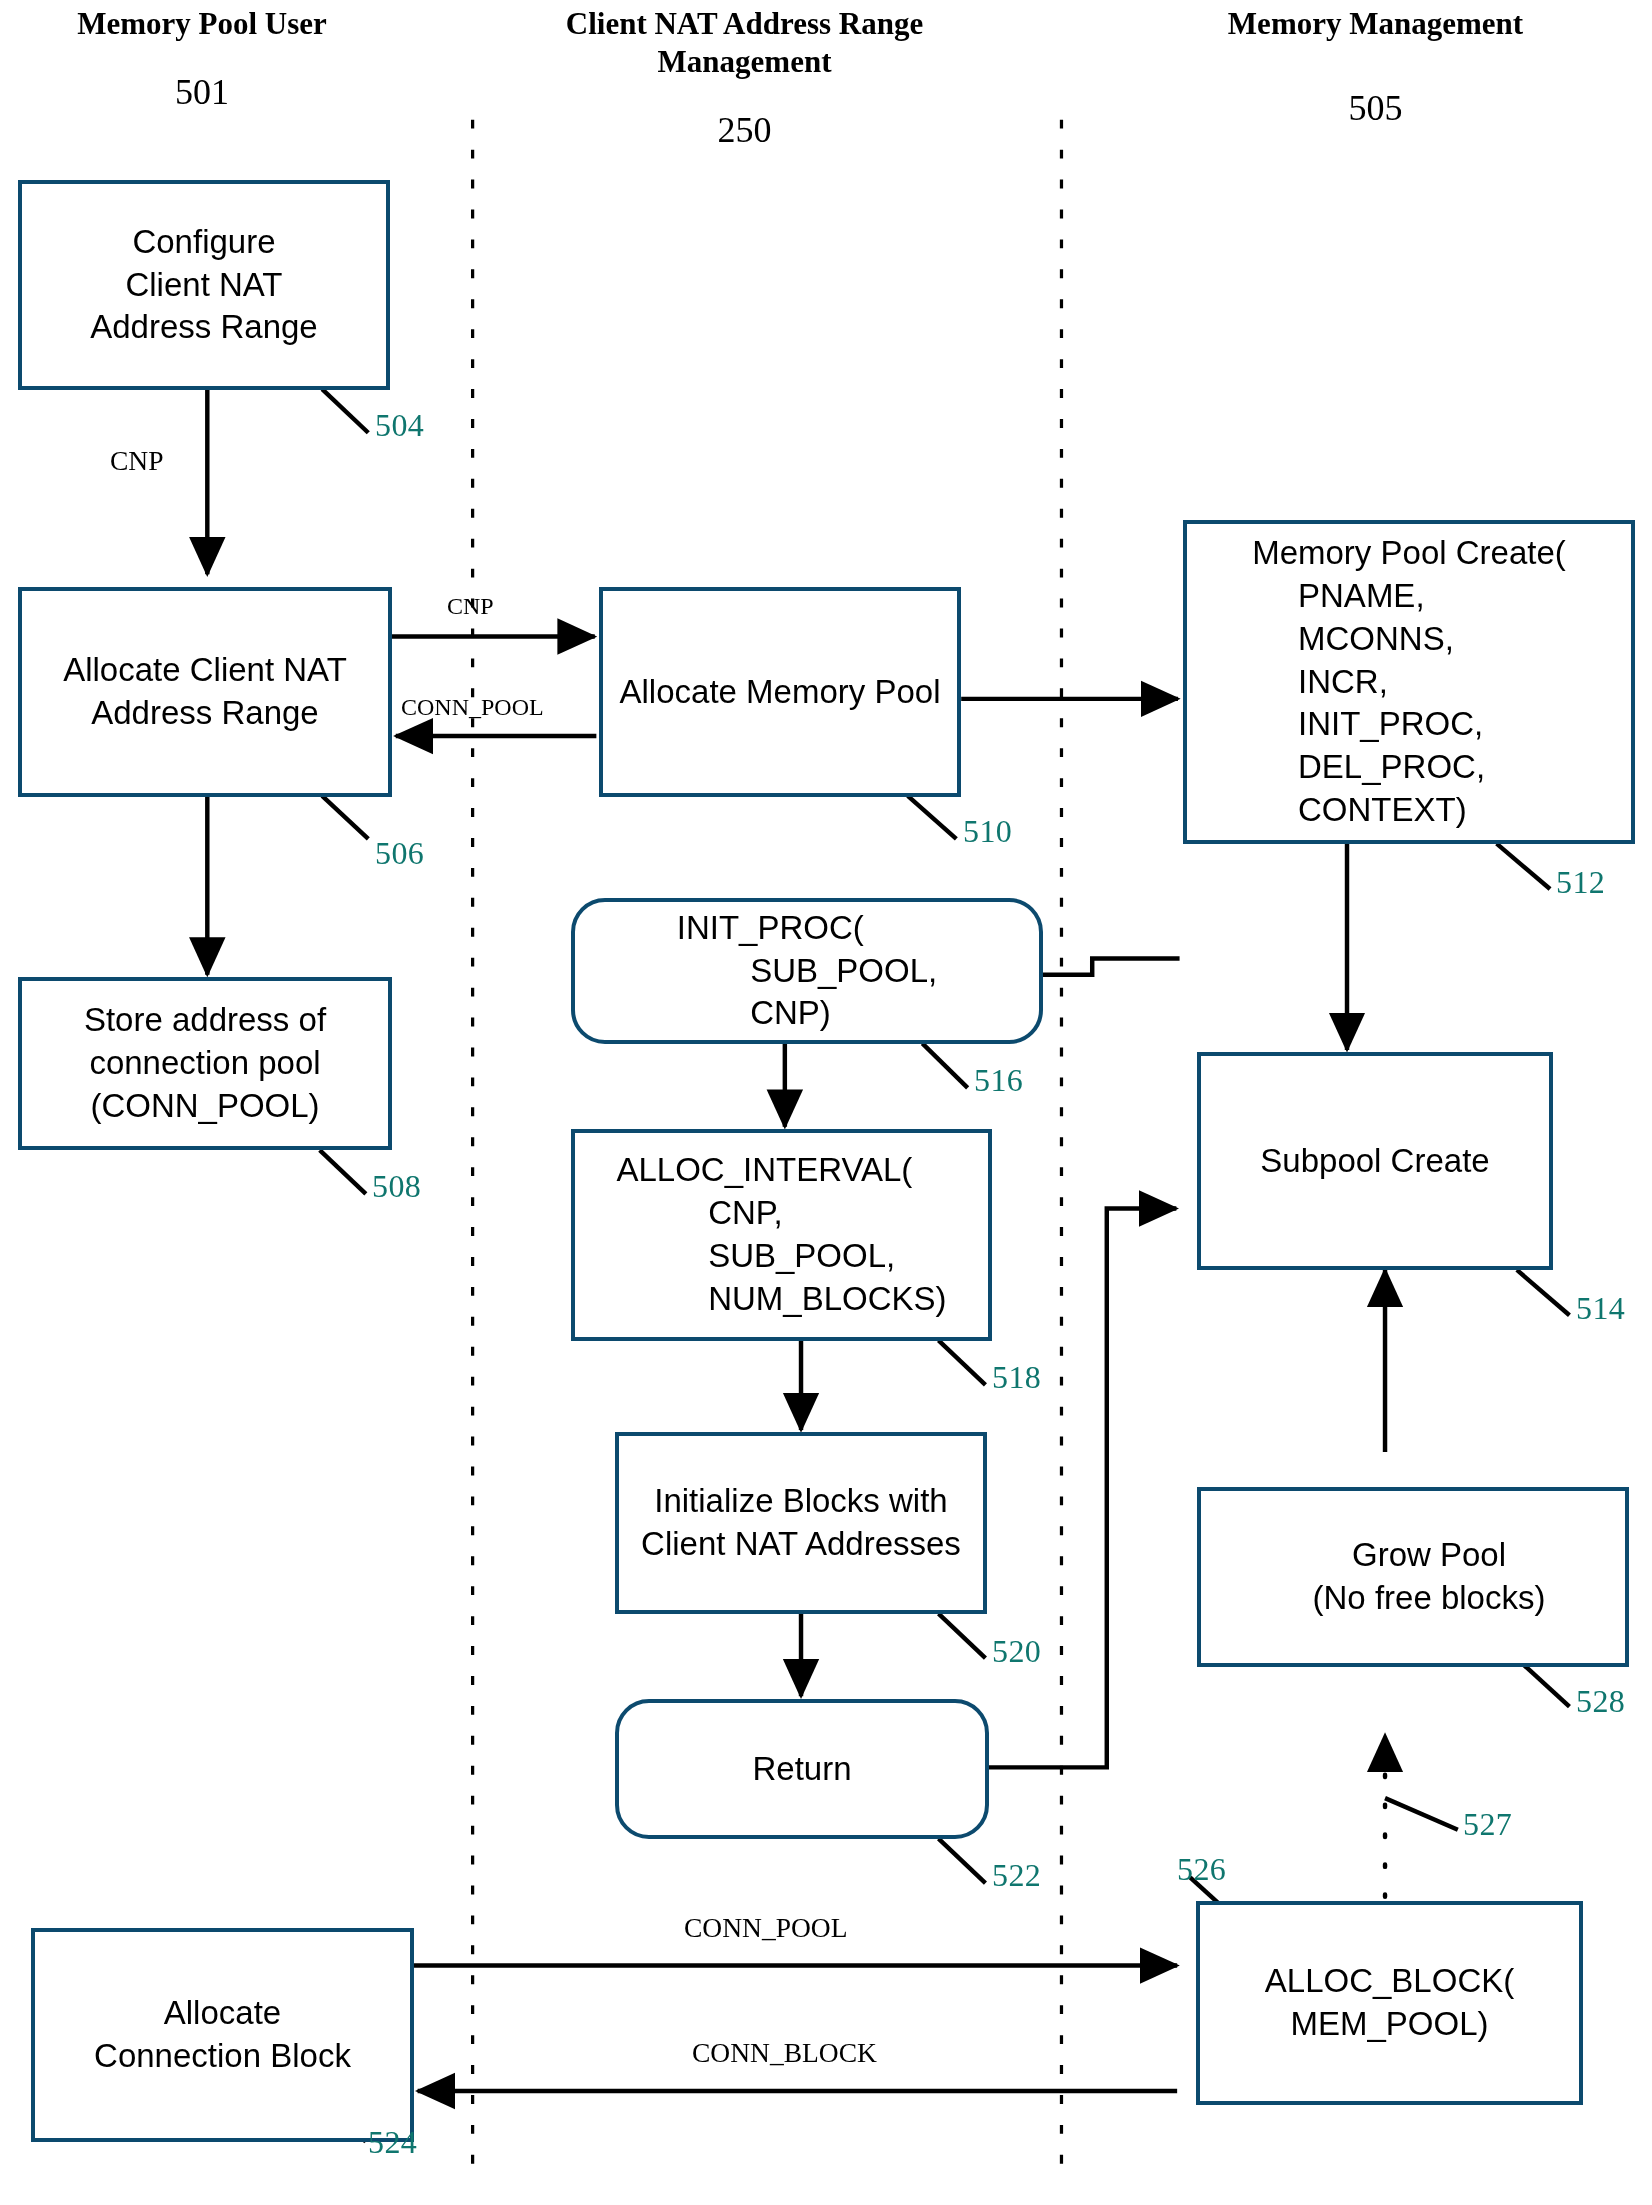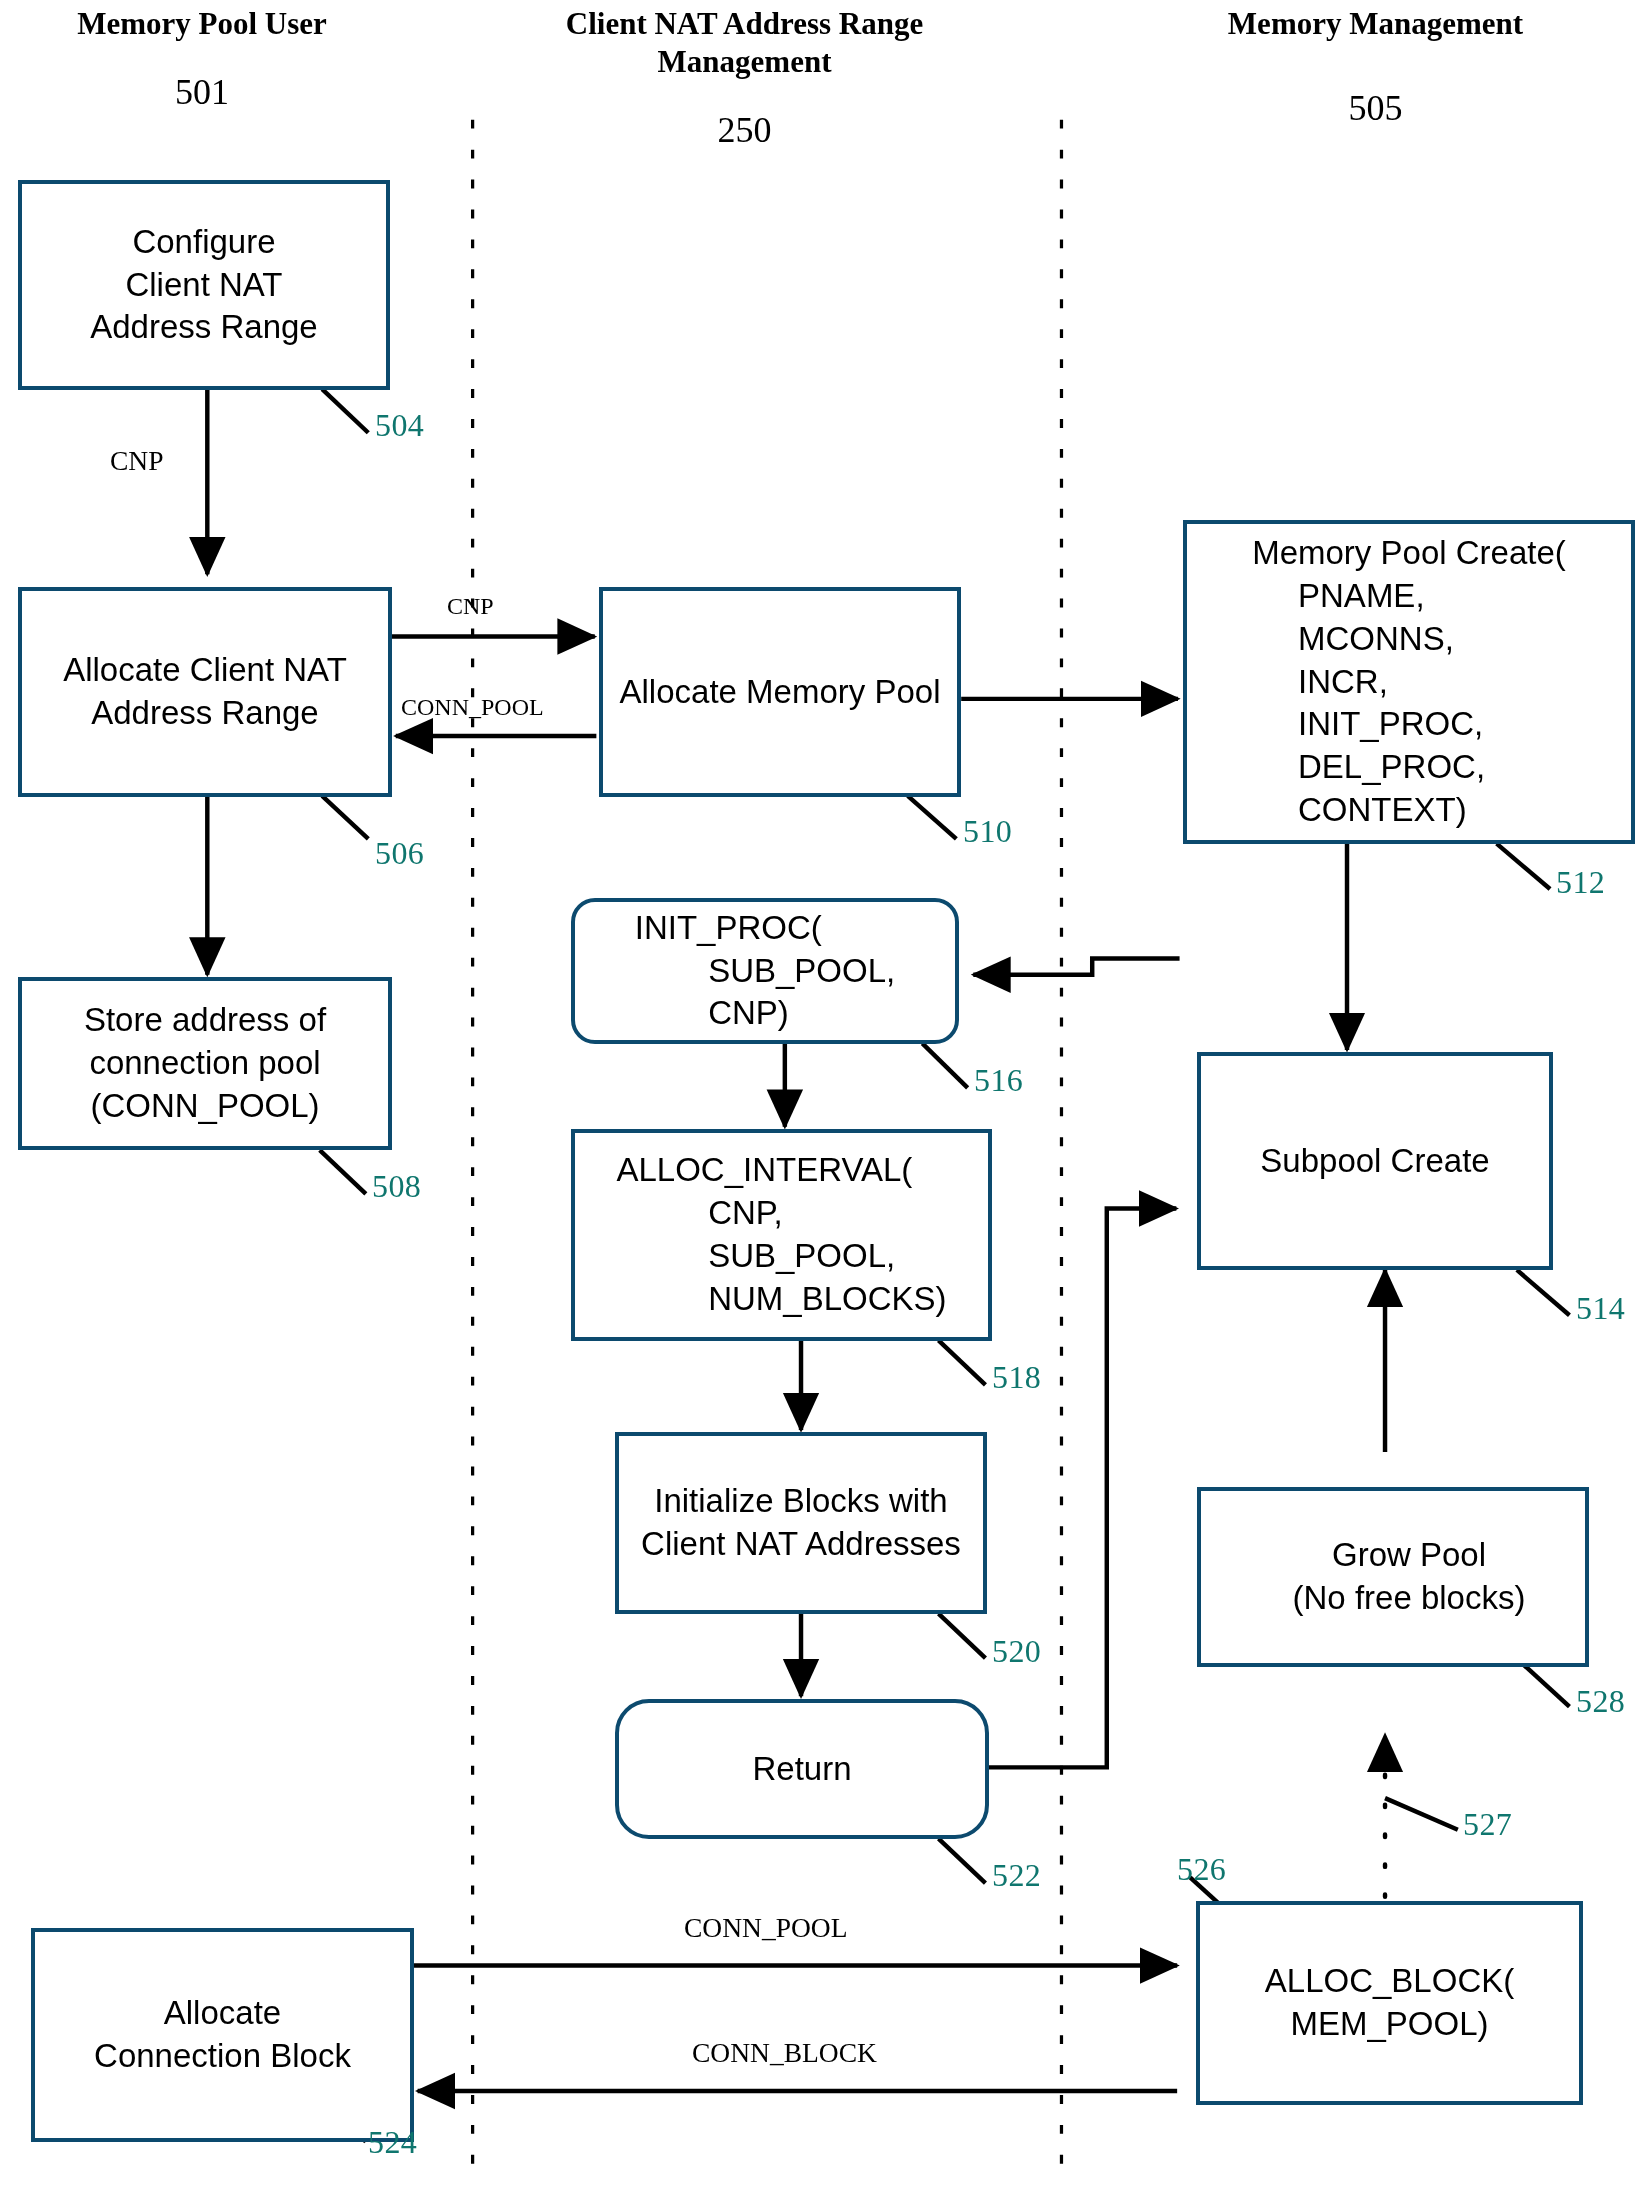--- a/index.html
+++ b/index.html
@@ -129,21 +129,21 @@
     <span class="txt">Allocate
 Connection Block</span>
   </div>
   <div class="ref" style="left:368px;top:2124px;">524</div>
 
   <div class="node" style="left:599px;top:587px;width:362px;height:210px;">
     <span class="txt">Allocate Memory Pool</span>
   </div>
   <div class="ref" style="left:963px;top:813px;">510</div>
 
-  <div class="node rounded" style="left:571px;top:898px;width:388px;height:146px;border-radius:24px;">
+  <div class="node rounded" style="left:571px;top:898px;width:472px;height:146px;">
     <span class="txt left">INIT_PROC(
         SUB_POOL,
         CNP)</span>
   </div>
   <div class="ref" style="left:974px;top:1062px;">516</div>
 
   <div class="node" style="left:571px;top:1129px;width:421px;height:212px;">
     <span class="txt left">ALLOC_INTERVAL(
           CNP,
           SUB_POOL,
@@ -171,21 +171,21 @@
      DEL_PROC,
      CONTEXT)</span>
   </div>
   <div class="ref" style="left:1556px;top:864px;">512</div>
 
   <div class="node" style="left:1197px;top:1052px;width:356px;height:218px;">
     <span class="txt">Subpool Create</span>
   </div>
   <div class="ref" style="left:1576px;top:1290px;">514</div>
 
-  <div class="node" style="left:1197px;top:1487px;width:392px;height:180px;padding-left:32px;">
+  <div class="node" style="left:1197px;top:1487px;width:432px;height:180px;padding-left:32px;">
     <span class="txt">Grow Pool
 (No free blocks)</span>
   </div>
   <div class="ref" style="left:1576px;top:1683px;">528</div>
 
   <div class="ref" style="left:1463px;top:1806px;">527</div>
   <div class="ref" style="left:1177px;top:1851px;">526</div>
 
   <div class="node" style="left:1196px;top:1901px;width:387px;height:204px;">
     <span class="txt">ALLOC_BLOCK(

